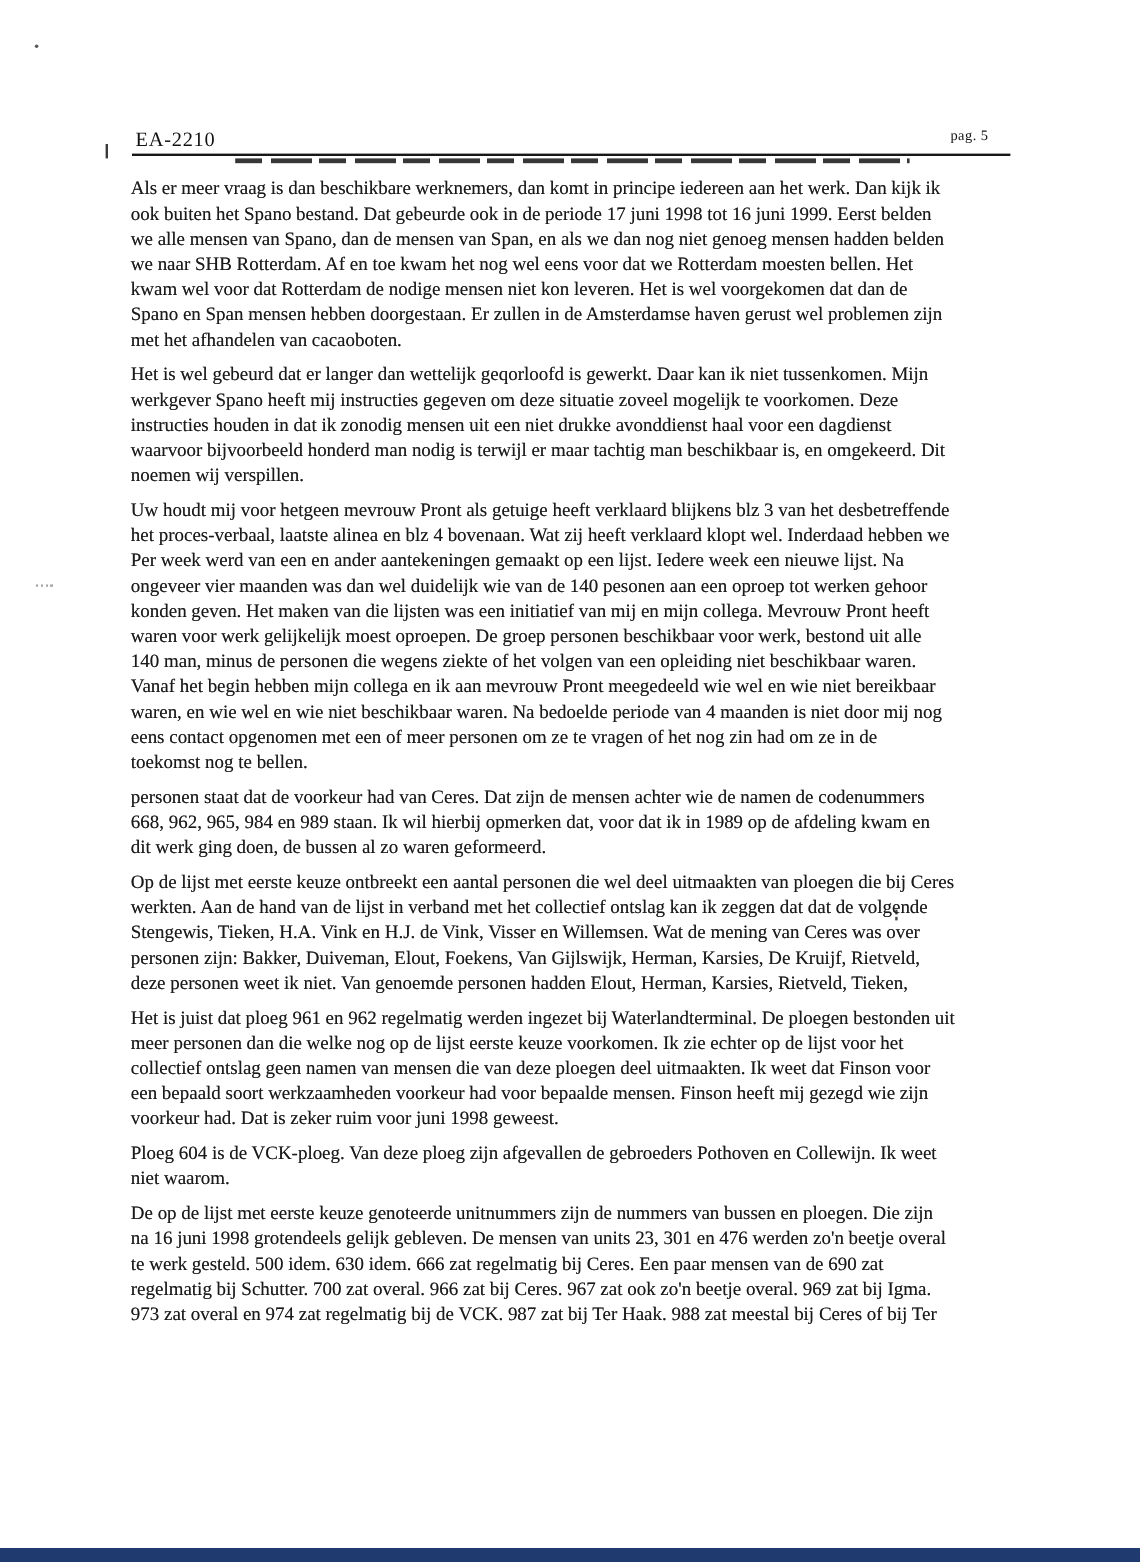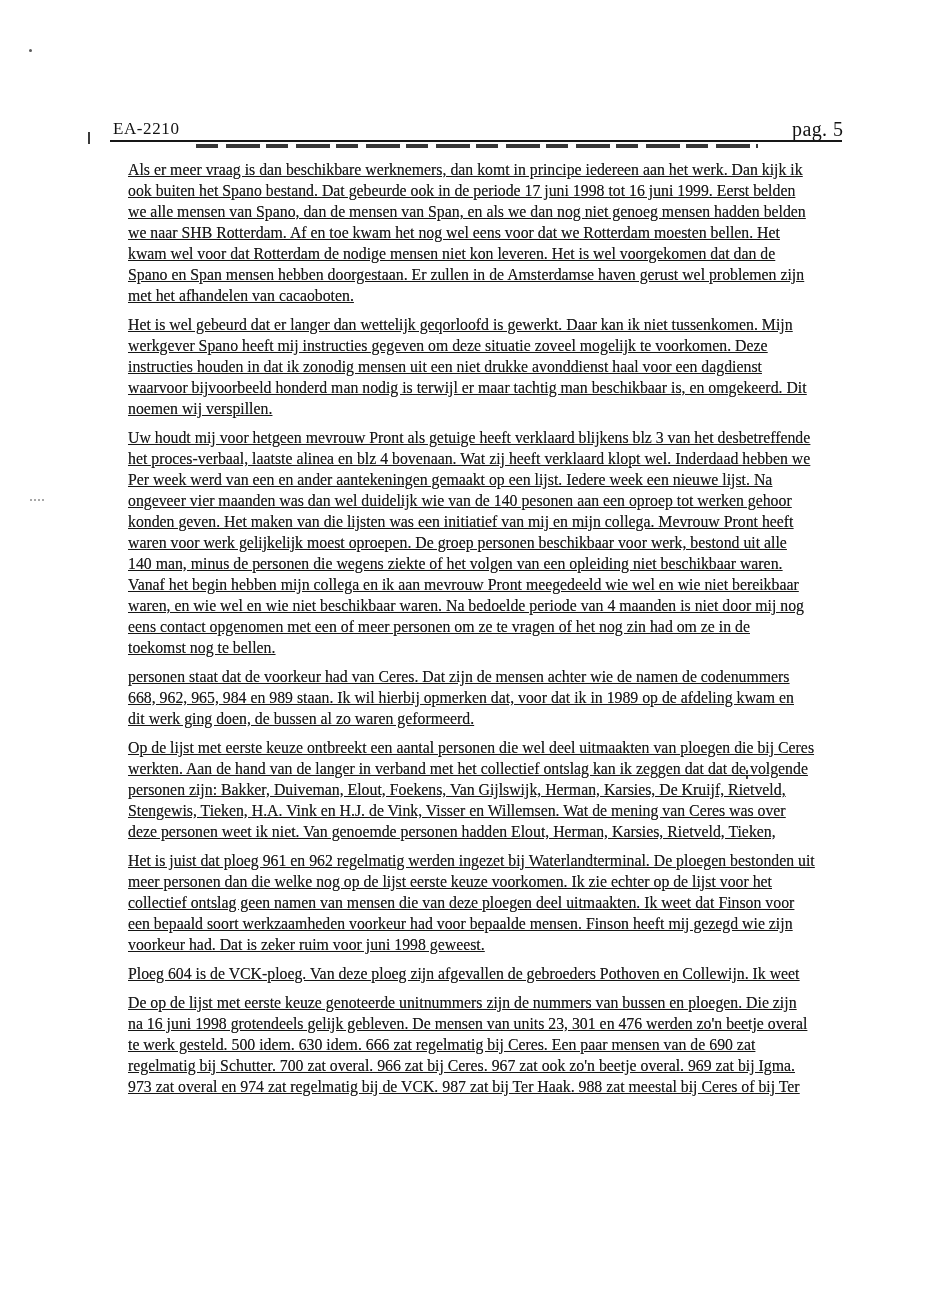--- a/index.html
+++ b/index.html
@@ -4,49 +4,49 @@
 <style>
   html,body { margin:0; padding:0; }
   body {
     width:950px; height:1302px;
     background:#ffffff;
     position:relative;
     font-family:"Liberation Serif", serif;
     color:#161616;
     overflow:hidden;
   }
-  .page { position:absolute; inset:0;margin-top:12px; }
+  .page { position:absolute; inset:0; }
 
   
   .doc-ref {
     position:absolute; left:113px; top:107px;
     font-size:17px; letter-spacing:0.6px; color:#121212;
     white-space:nowrap;
   }
   .page-num {
     position:absolute; left:792px; top:106px;
-    font-size:20px; letter-spacing:0.4px; color:#121212;
+    font-size:12px; letter-spacing:0.4px; color:#121212;
     white-space:nowrap;
   }
   .header-rule {
     position:absolute; left:110px; top:128px;
     width:732px; height:2px; background:#171717;
   }
   .header-rule-smudge {
     position:absolute; left:196px; top:132px;
     width:562px; height:4px;
     background:repeating-linear-gradient(90deg,
       #1c1c1c 0 22px, transparent 22px 30px,
       #1c1c1c 30px 64px, transparent 64px 70px);
     opacity:0.88;
   }
 
   
   .content {
-    position:absolute; left:128px; top:147px; width:740px;text-decoration:underline;
+    position:absolute; left:109px; top:147px; width:740px;
   }
   .para { margin:0 0 8px 0; }
   .line {
     font-size:15.8px; line-height:21px; white-space:nowrap;
     color:#1a1a1a;
     text-shadow:0 0 0.4px rgba(10,10,10,0.55);
   }
 
   
   .speck-dot {
@@ -123,34 +123,35 @@
         <div class="line">eens contact opgenomen met een of meer personen om ze te vragen of het nog zin had om ze in de</div>
         <div class="line">toekomst nog te bellen.</div>
       </div>
       <div class="para">
         <div class="line">personen staat dat de voorkeur had van Ceres. Dat zijn de mensen achter wie de namen de codenummers</div>
         <div class="line">668, 962, 965, 984 en 989 staan. Ik wil hierbij opmerken dat, voor dat ik in 1989 op de afdeling kwam en</div>
         <div class="line">dit werk ging doen, de bussen al zo waren geformeerd.</div>
       </div>
       <div class="para">
         <div class="line">Op de lijst met eerste keuze ontbreekt een aantal personen die wel deel uitmaakten van ploegen die bij Ceres</div>
-        <div class="line">werkten. Aan de hand van de langer in verband met het collectief ontslag kan ik zeggen dat dat de volgende</div>
+        <div class="line">werkten. Aan de hand van de lijst in verband met het collectief ontslag kan ik zeggen dat dat de volgende</div>
+        <div class="line">Stengewis, Tieken, H.A. Vink en H.J. de Vink, Visser en Willemsen. Wat de mening van Ceres was over</div>
         <div class="line">personen zijn: Bakker, Duiveman, Elout, Foekens, Van Gijlswijk, Herman, Karsies, De Kruijf, Rietveld,</div>
-        <div class="line">Stengewis, Tieken, H.A. Vink en H.J. de Vink, Visser en Willemsen. Wat de mening van Ceres was over</div>
         <div class="line">deze personen weet ik niet. Van genoemde personen hadden Elout, Herman, Karsies, Rietveld, Tieken,</div>
       </div>
       <div class="para">
         <div class="line">Het is juist dat ploeg 961 en 962 regelmatig werden ingezet bij Waterlandterminal. De ploegen bestonden uit</div>
         <div class="line">meer personen dan die welke nog op de lijst eerste keuze voorkomen. Ik zie echter op de lijst voor het</div>
         <div class="line">collectief ontslag geen namen van mensen die van deze ploegen deel uitmaakten. Ik weet dat Finson voor</div>
         <div class="line">een bepaald soort werkzaamheden voorkeur had voor bepaalde mensen. Finson heeft mij gezegd wie zijn</div>
         <div class="line">voorkeur had. Dat is zeker ruim voor juni 1998 geweest.</div>
       </div>
       <div class="para">
         <div class="line">Ploeg 604 is de VCK-ploeg. Van deze ploeg zijn afgevallen de gebroeders Pothoven en Collewijn. Ik weet</div>
+        <div class="line">niet waarom.</div>
       </div>
       <div class="para">
         <div class="line">De op de lijst met eerste keuze genoteerde unitnummers zijn de nummers van bussen en ploegen. Die zijn</div>
         <div class="line">na 16 juni 1998 grotendeels gelijk gebleven. De mensen van units 23, 301 en 476 werden zo'n beetje overal</div>
         <div class="line">te werk gesteld. 500 idem. 630 idem. 666 zat regelmatig bij Ceres. Een paar mensen van de 690 zat</div>
         <div class="line">regelmatig bij Schutter. 700 zat overal. 966 zat bij Ceres. 967 zat ook zo'n beetje overal. 969 zat bij Igma.</div>
         <div class="line">973 zat overal en 974 zat regelmatig bij de VCK. 987 zat bij Ter Haak. 988 zat meestal bij Ceres of bij Ter</div>
       </div>
     </div>
 

